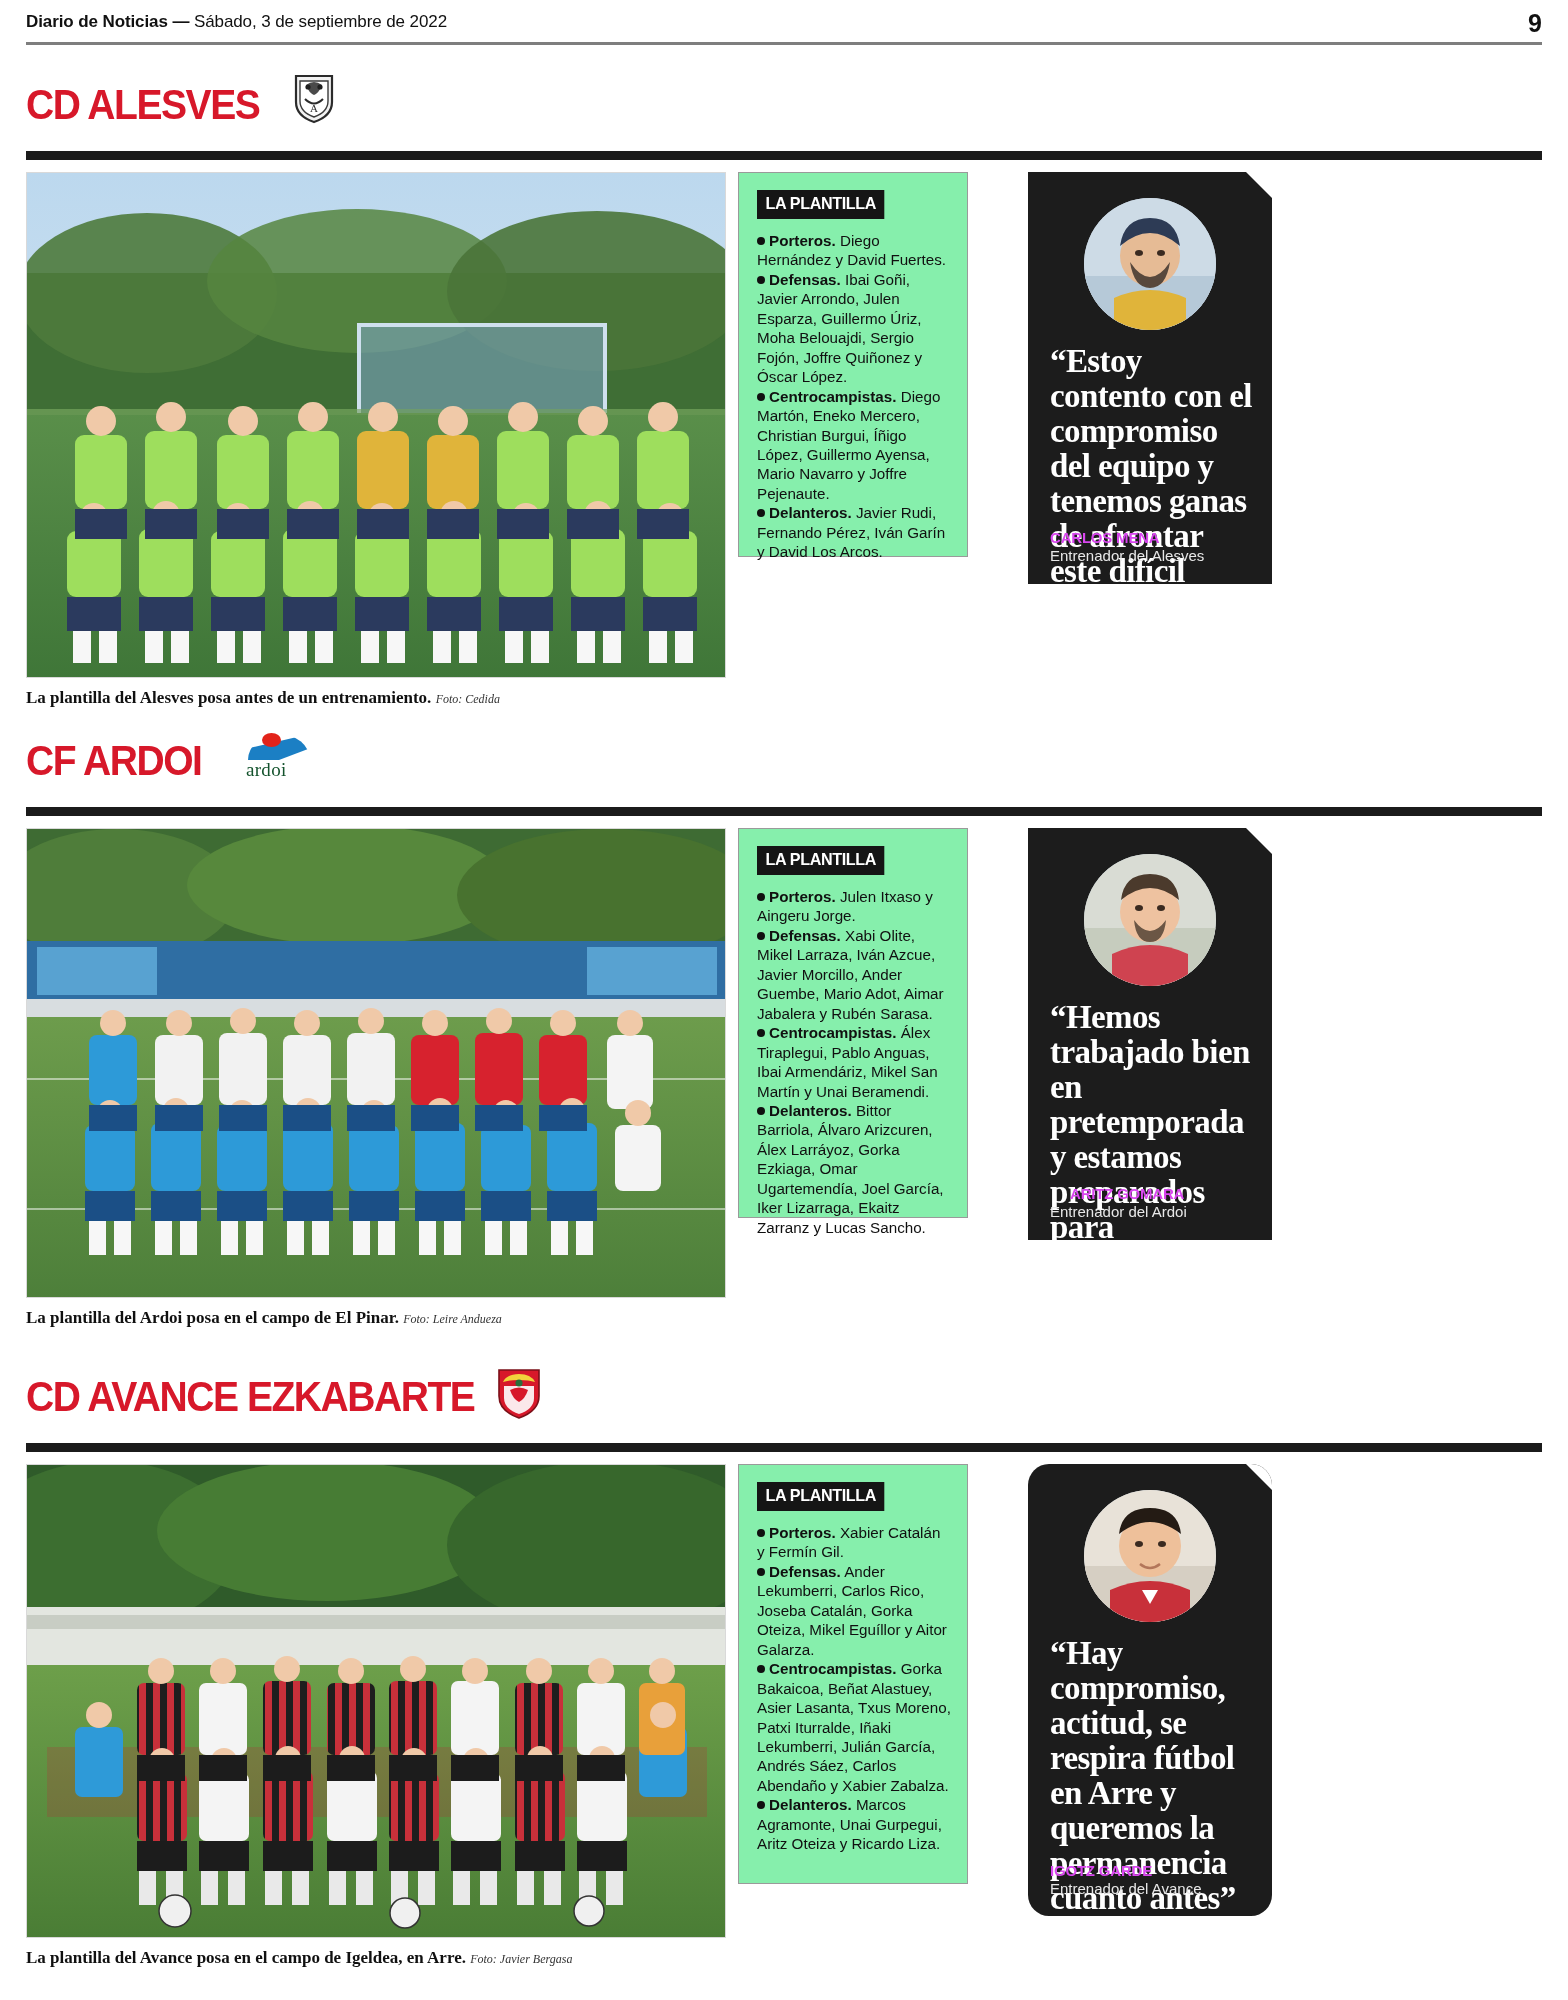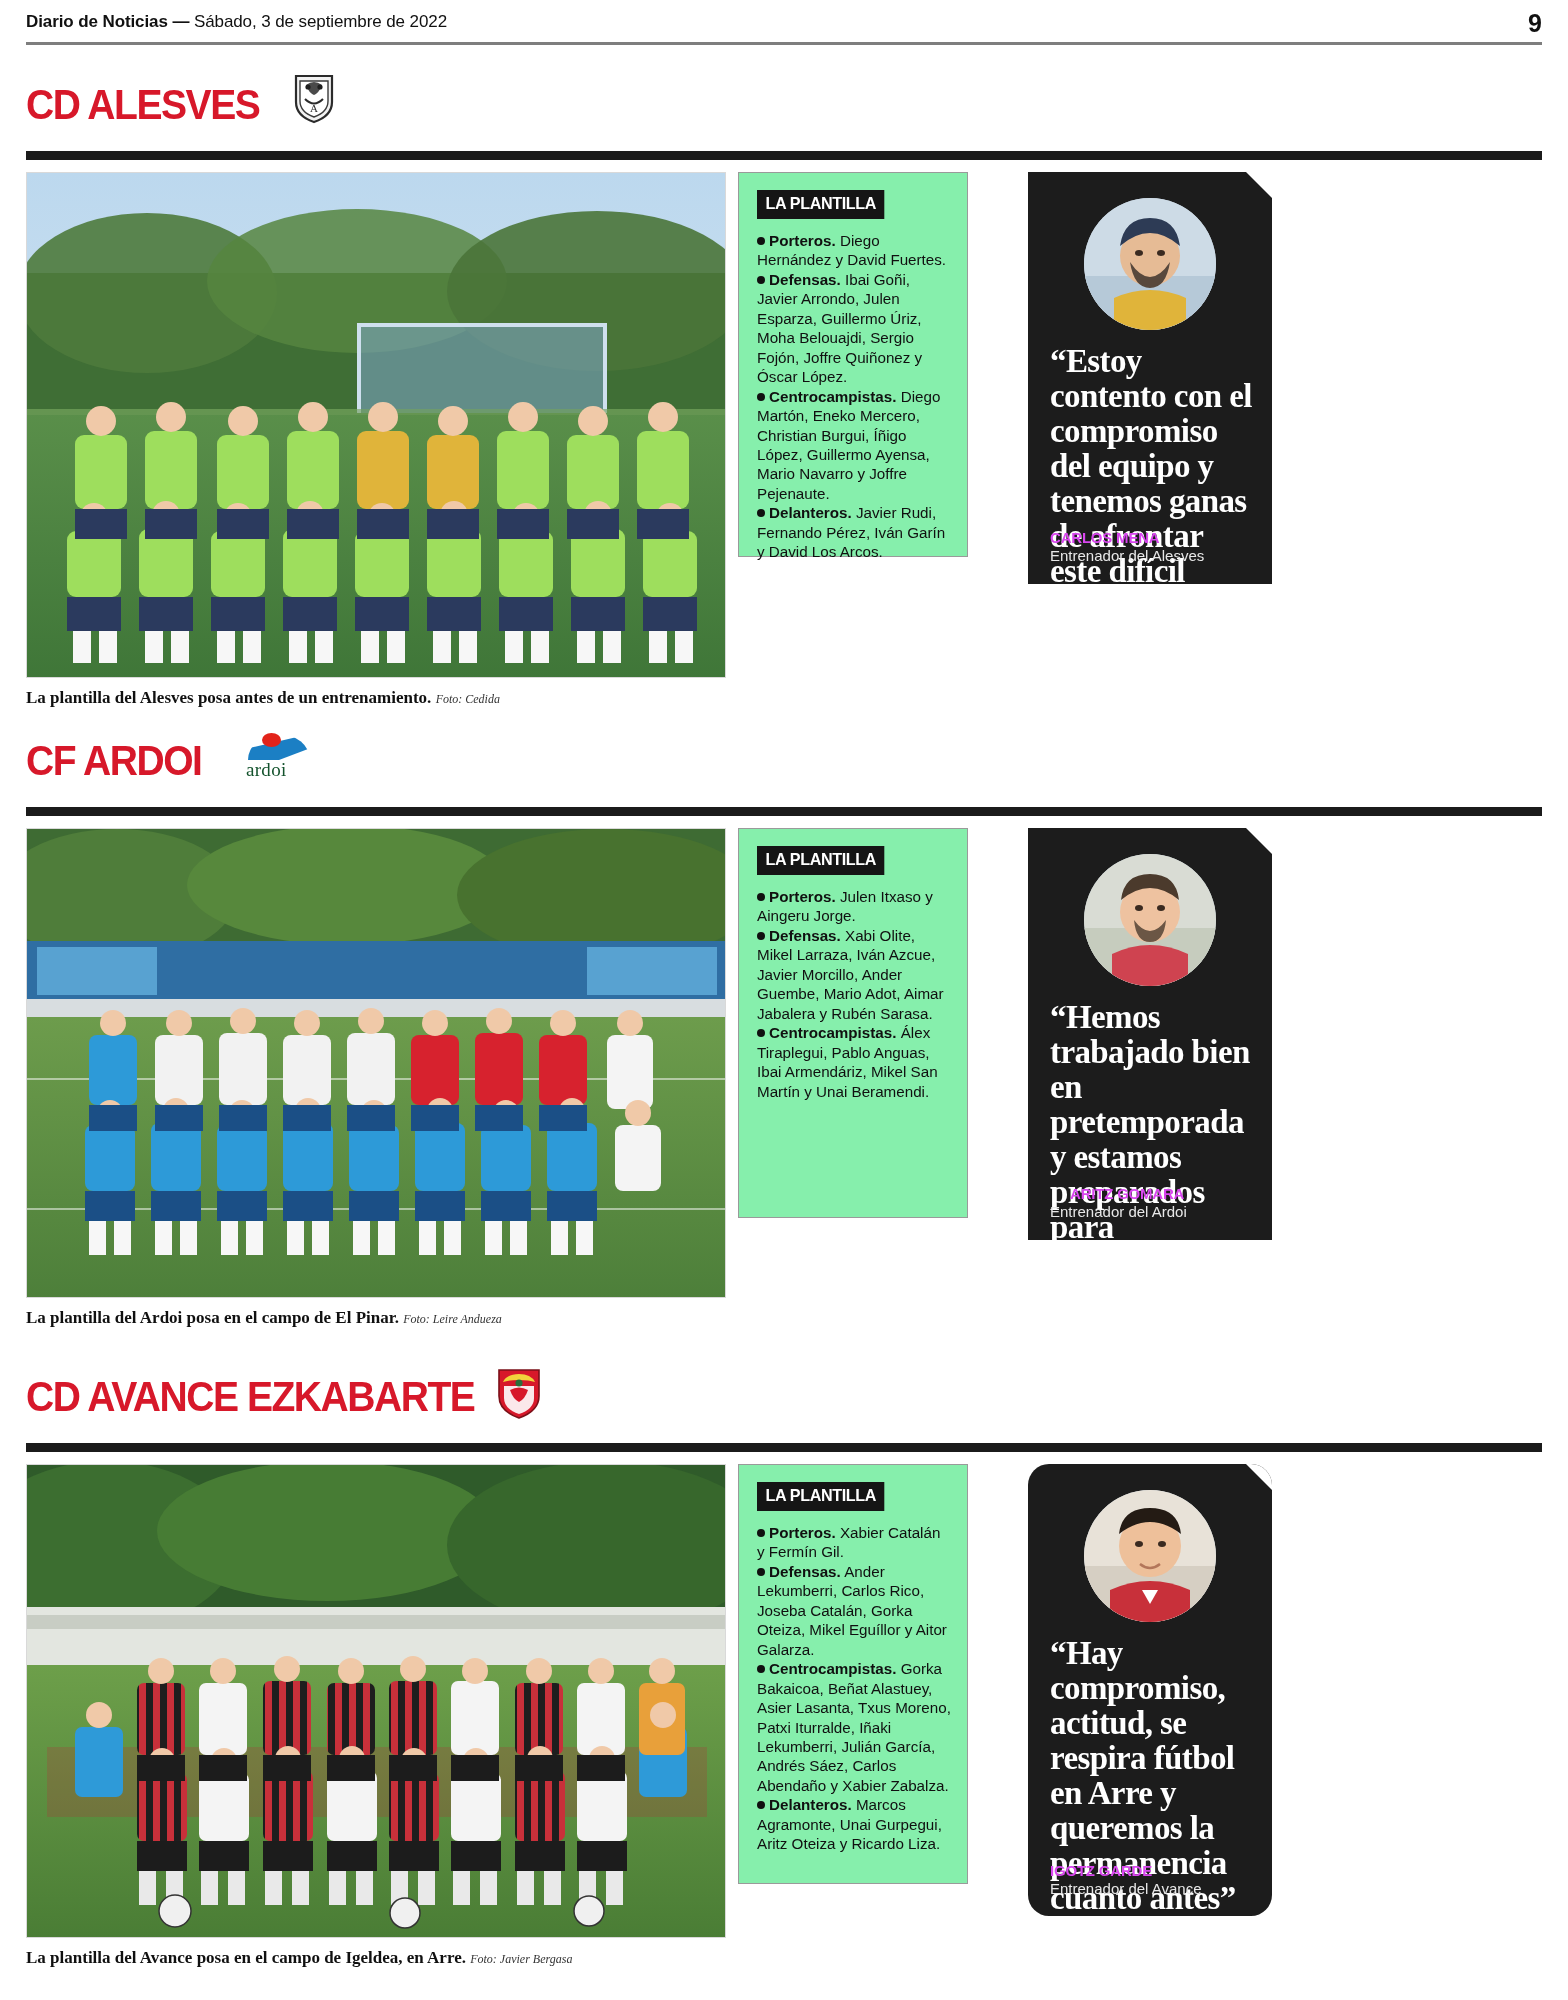--- a/index.html
+++ b/index.html
@@ -442,20 +442,21 @@
       <span>La plantilla del Ardoi posa en el campo de El Pinar.</span>
       <span class="credit">Foto: Leire Andueza</span>
     </div>
 
     <div class="squad" style="left:712px; top:0; width:230px; height:390px;">
       <div class="squad-badge">LA PLANTILLA</div>
       <div class="squad-body">
         <p><span class="dot"></span><span class="role">Porteros.</span> <span>Julen Itxaso y Aingeru Jorge.</span></p>
         <p><span class="dot"></span><span class="role">Defensas.</span> <span>Xabi Olite, Mikel Larraza, Iván Azcue, Javier Morcillo, Ander Guembe, Mario Adot, Aimar Jabalera y Rubén Sarasa.</span></p>
         <p><span class="dot"></span><span class="role">Centrocampistas.</span> <span>Álex Tiraplegui, Pablo Anguas, Ibai Armendáriz, Mikel San Martín y Unai Beramendi.</span></p>
+        <p><span class="dot"></span><span class="role">Delanteros.</span> <span>Bittor Barriola, Álvaro Arizcuren, Álex Larráyoz, Gorka Ezkiaga, Omar Ugartemendía, Joel García, Iker Lizarraga, Ekaitz Zarranz y Lucas Sancho.</span></p>
       </div>
     </div>
 
     <div class="quote" style="left:1002px; top:0; width:244px; height:412px;">
       <div class="quote-notch"></div>
       <div class="portrait" style="left:56px; top:26px; width:132px; height:132px;">
         <svg width="132" height="132" viewBox="0 0 132 132" aria-hidden="true">
           <rect width="132" height="132" fill="#d9dcd4"></rect>
           <rect y="74" width="132" height="58" fill="#c6ccbe"></rect>
           <circle cx="66" cy="58" r="30" fill="#eec2a0"></circle>

